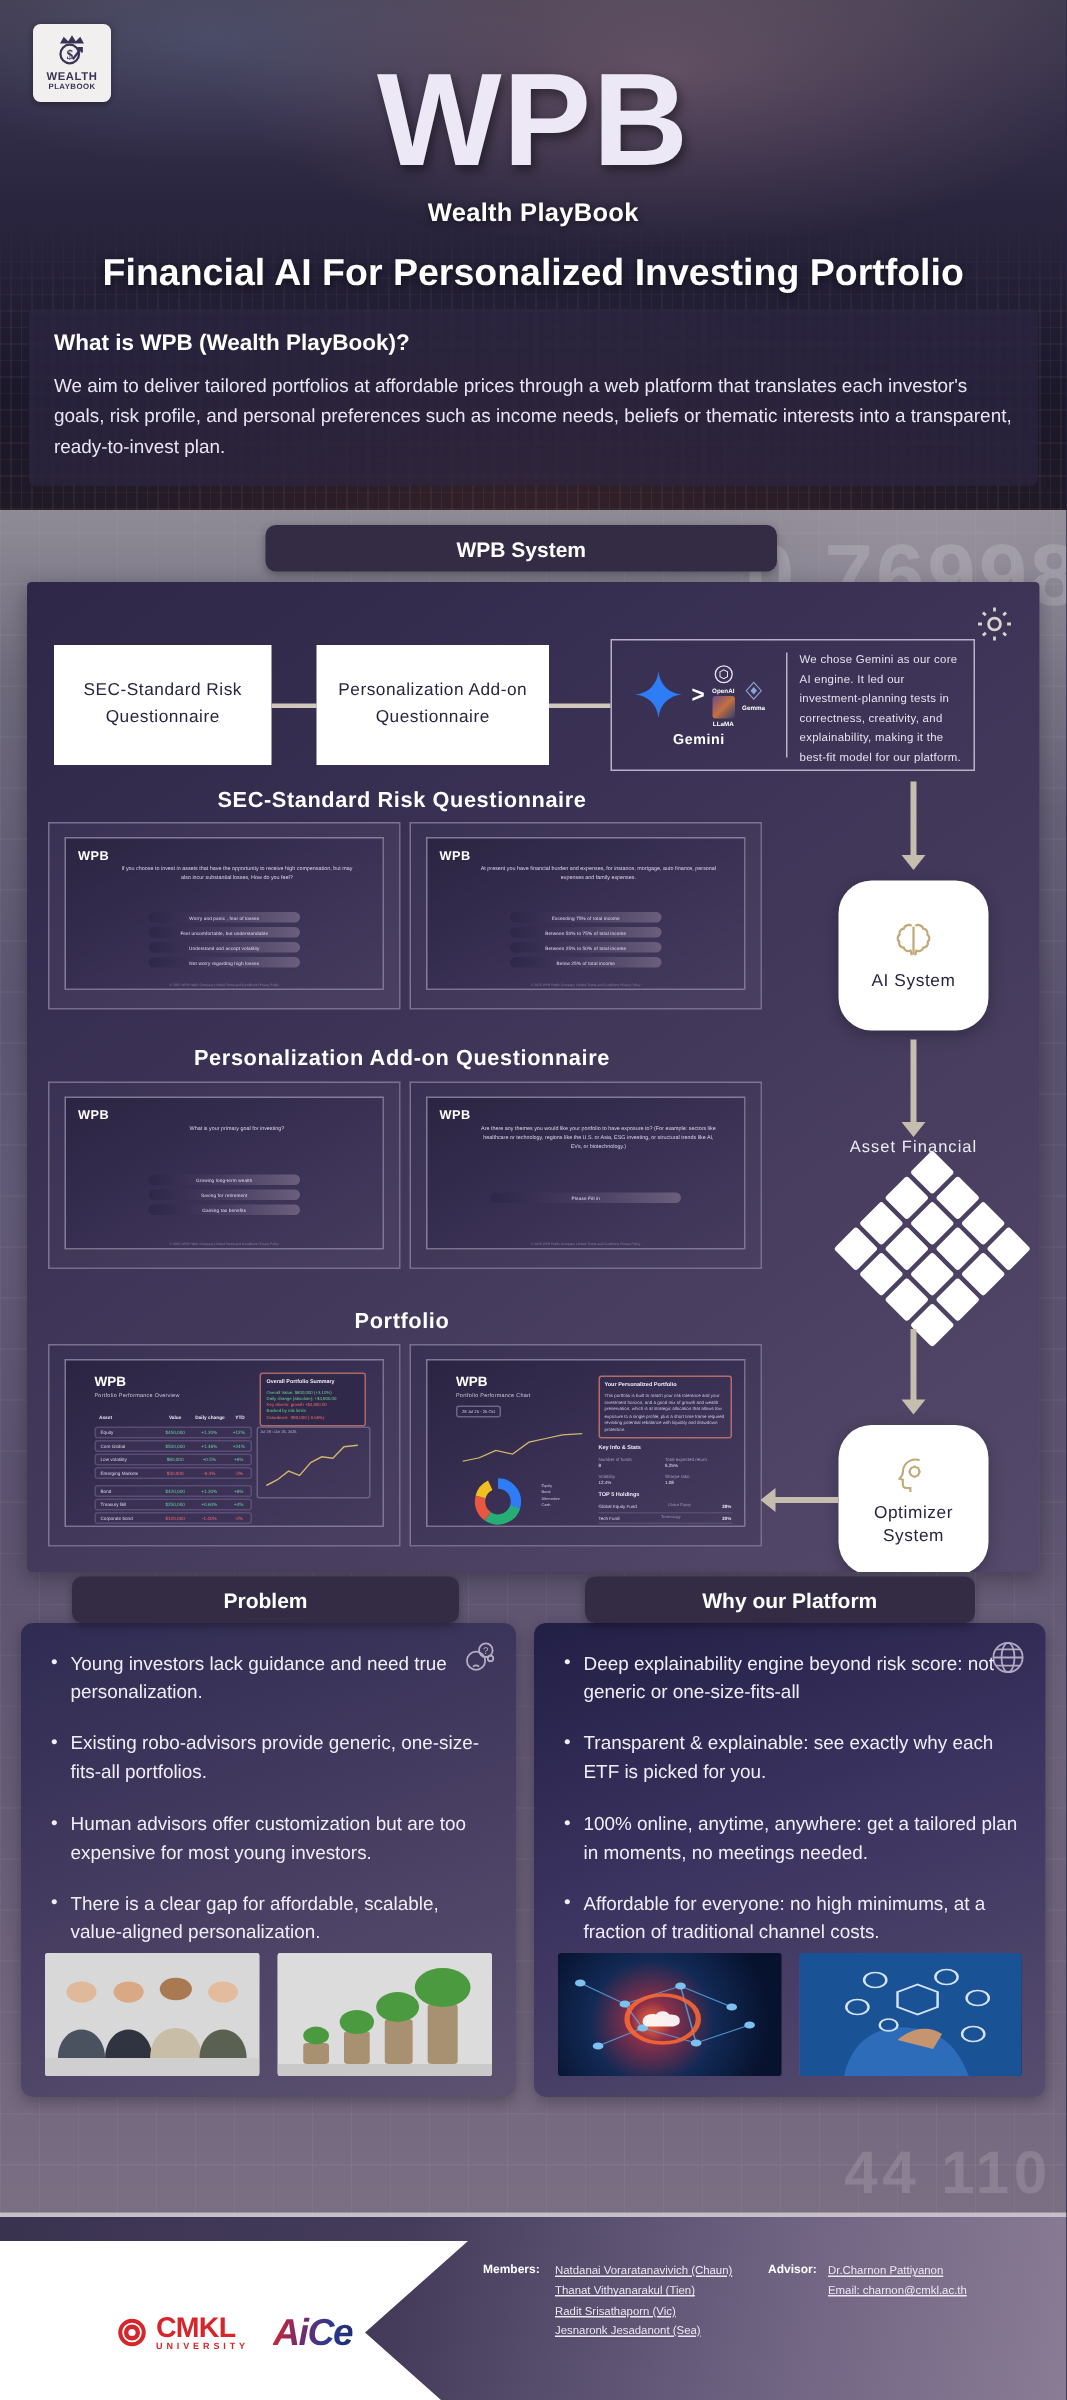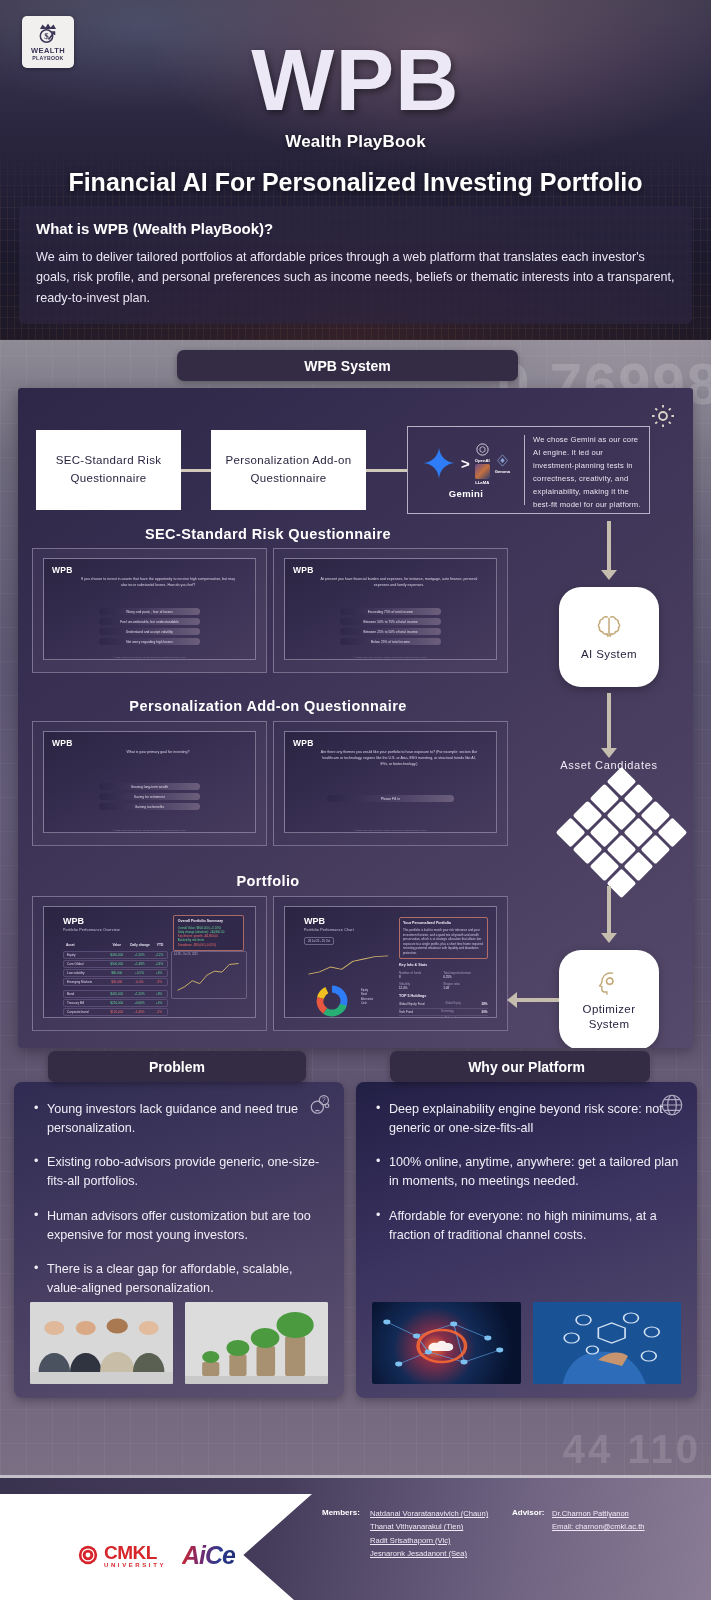--- a/index.html
+++ b/index.html
@@ -545,21 +545,21 @@
             <path d="M11 4.2c-1.6-1-3.8-.3-4.2 1.5-1.6.2-2.6 1.6-2.2 3.1-1.3.9-1.4 2.8-.2 3.8-.5 1.6.7 3.2 2.4 3.2.4 1.6 2.2 2.4 3.6 1.6.3.9.6 1.4.6 2.4"></path>
             <path d="M13 4.2c1.6-1 3.8-.3 4.2 1.5 1.6.2 2.6 1.6 2.2 3.1 1.3.9 1.4 2.8.2 3.8.5 1.6-.7 3.2-2.4 3.2-.4 1.6-2.2 2.4-3.6 1.6-.3.9-.6 1.4-.6 2.4"></path>
             <path d="M12 4.6v15"></path>
           </g>
         </svg>
         <div>AI System</div>
       </div>
 
       <div class="arrow" style="left:589px; top:305px; height:56px;"></div>
 
-      <div class="flowlabel" style="left:516px; top:371px; width:150px;">Asset Candidates</div>
+      <div class="flowlabel" style="left:516px; top:371px; width:150px;">Asset Financial</div>
 
       <div class="diamondgrid" style="left:557px; top:398px;">
         <span></span>
           <span></span>
         <span></span>
           <span></span>
         <span></span>
           <span></span>
         <span></span>
           <span></span>
@@ -652,20 +652,21 @@
     <div class="infocard right" style="left:356px; top:742px; width:341px; height:316px;">
       <svg class="corner-icon" width="26" height="26" viewBox="0 0 24 24">
         <g fill="none" stroke="#ddd6e6" stroke-width="1.1">
           <circle cx="12" cy="12" r="9"></circle>
           <ellipse cx="12" cy="12" rx="4" ry="9"></ellipse>
           <path d="M3 12h18M4.6 7h14.8M4.6 17h14.8"></path>
         </g>
       </svg>
       <ul>
         <li>Deep explainability engine beyond risk score: not generic or one-size-fits-all</li>
+        <li>Transparent &amp; explainable: see exactly why each ETF is picked for you.</li>
         <li>100% online, anytime, anywhere: get a tailored plan in moments, no meetings needed.</li>
         <li>Affordable for everyone: no high minimums, at a fraction of traditional channel costs.</li>
       </ul>
       <div class="photos">
         <div class="photo ph-net">
           <svg width="100%" height="100%" viewBox="0 0 100 82" preserveAspectRatio="none">
             <g stroke="#5da7e8" stroke-width=".7" fill="none" opacity=".8">
               <path d="M10 20 L30 34 L55 22 L78 36 M18 62 L38 50 L62 60 L86 48 M30 34 L38 50 M55 22 L62 60"></path>
             </g>
             <g fill="#7dc1f0">

